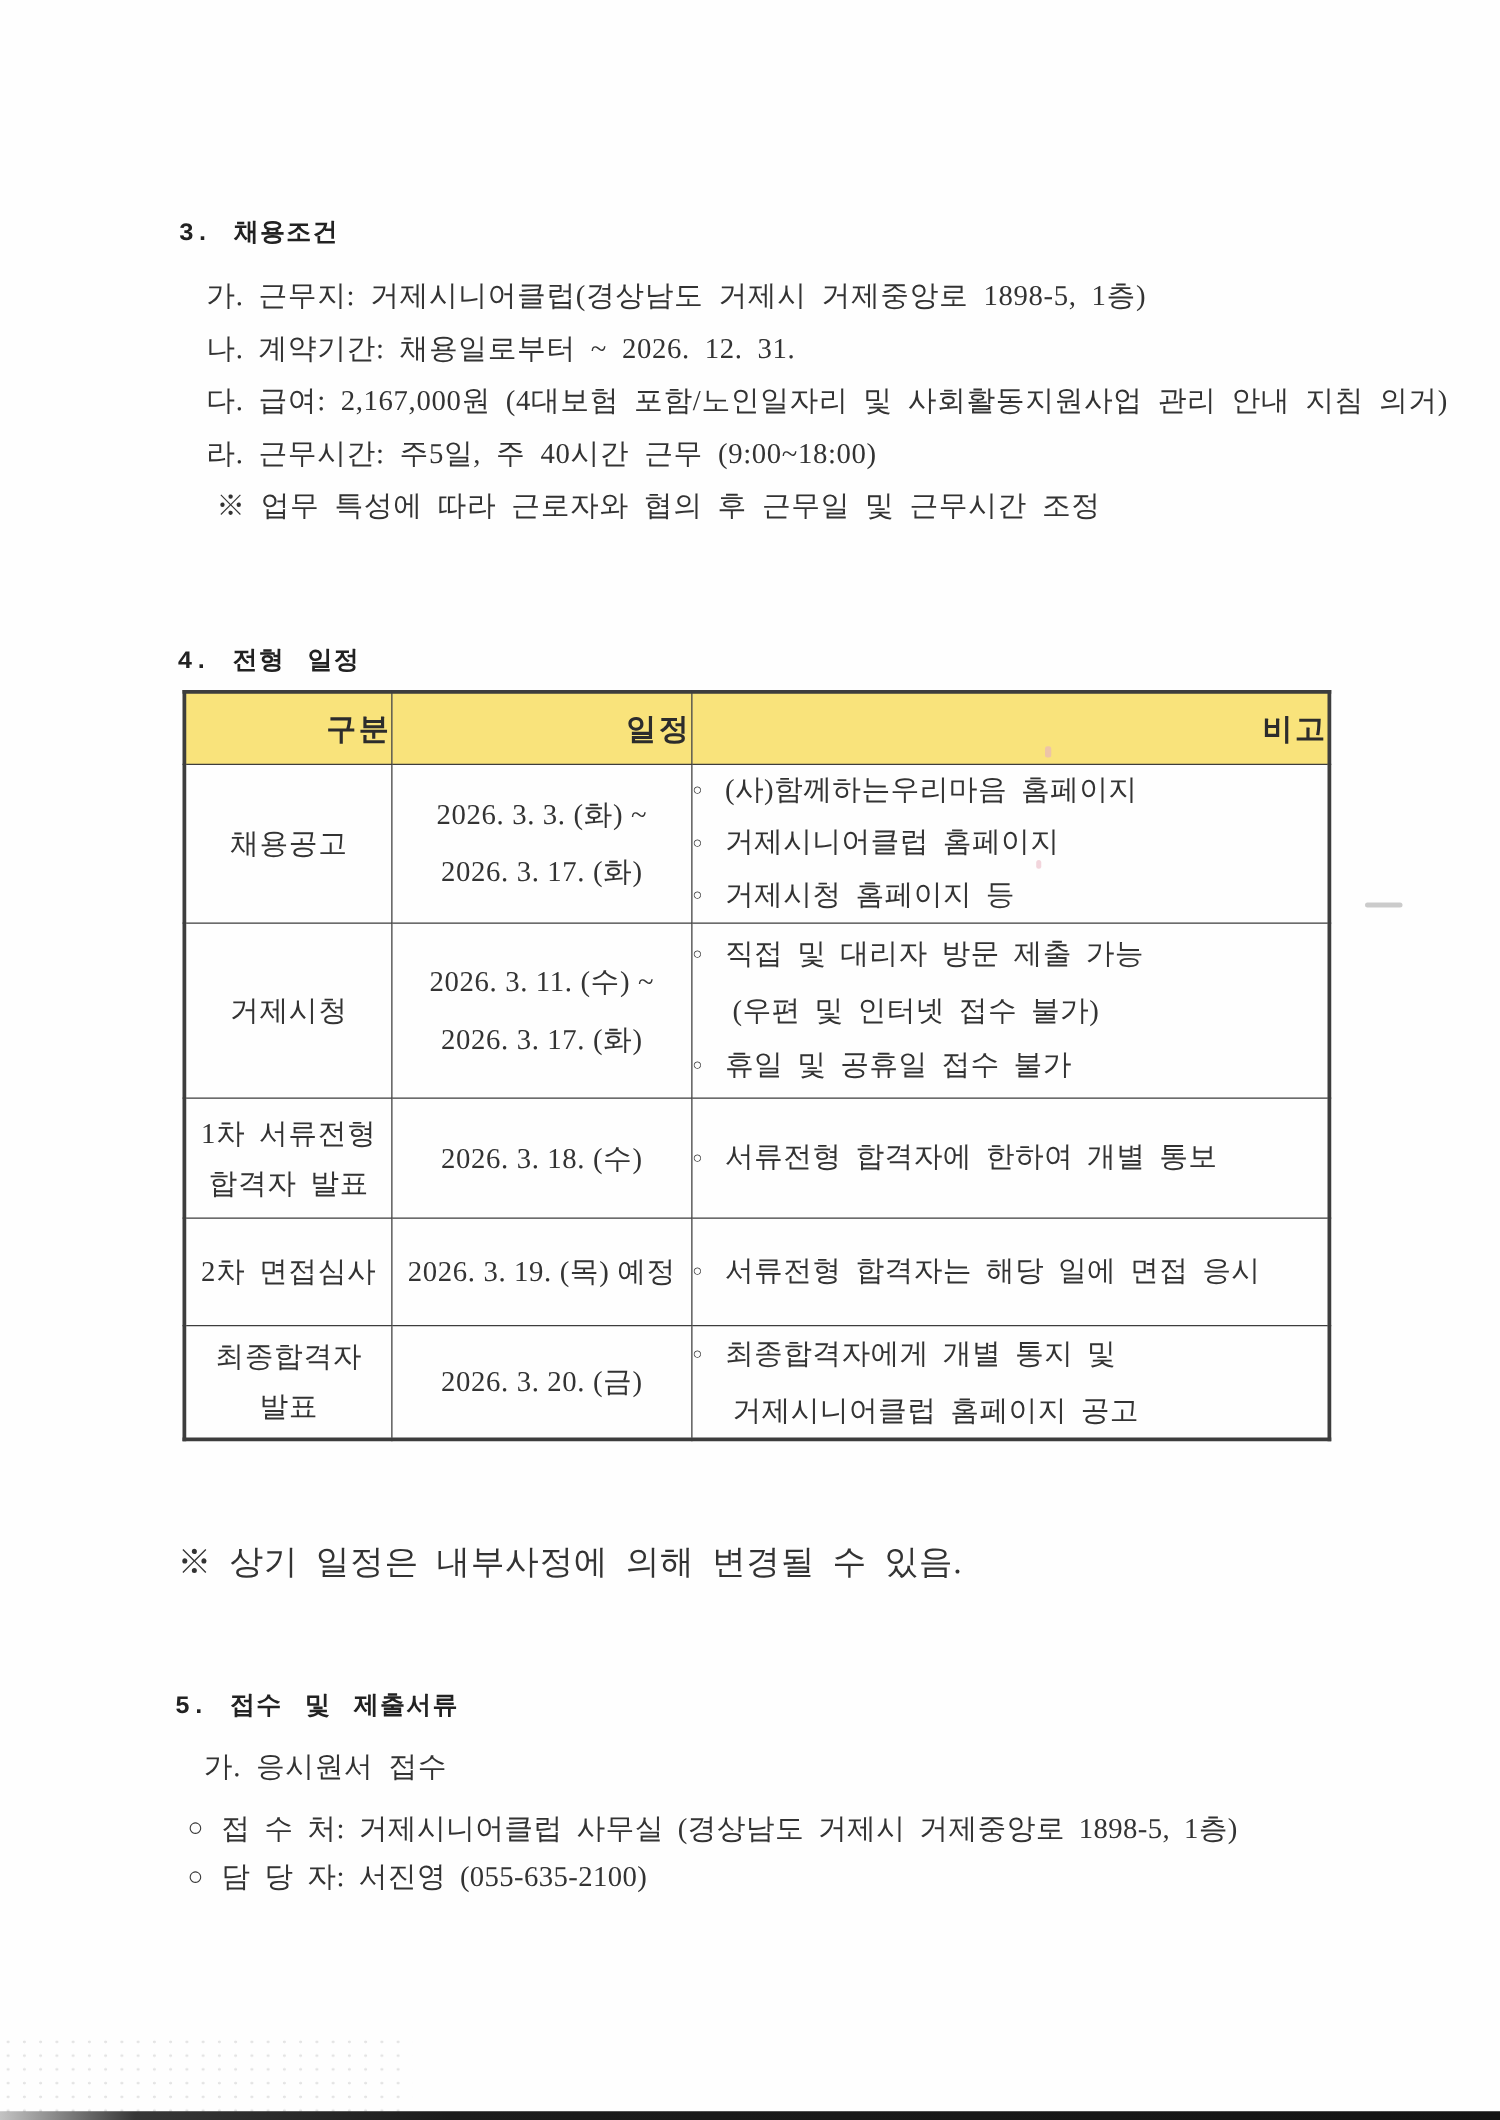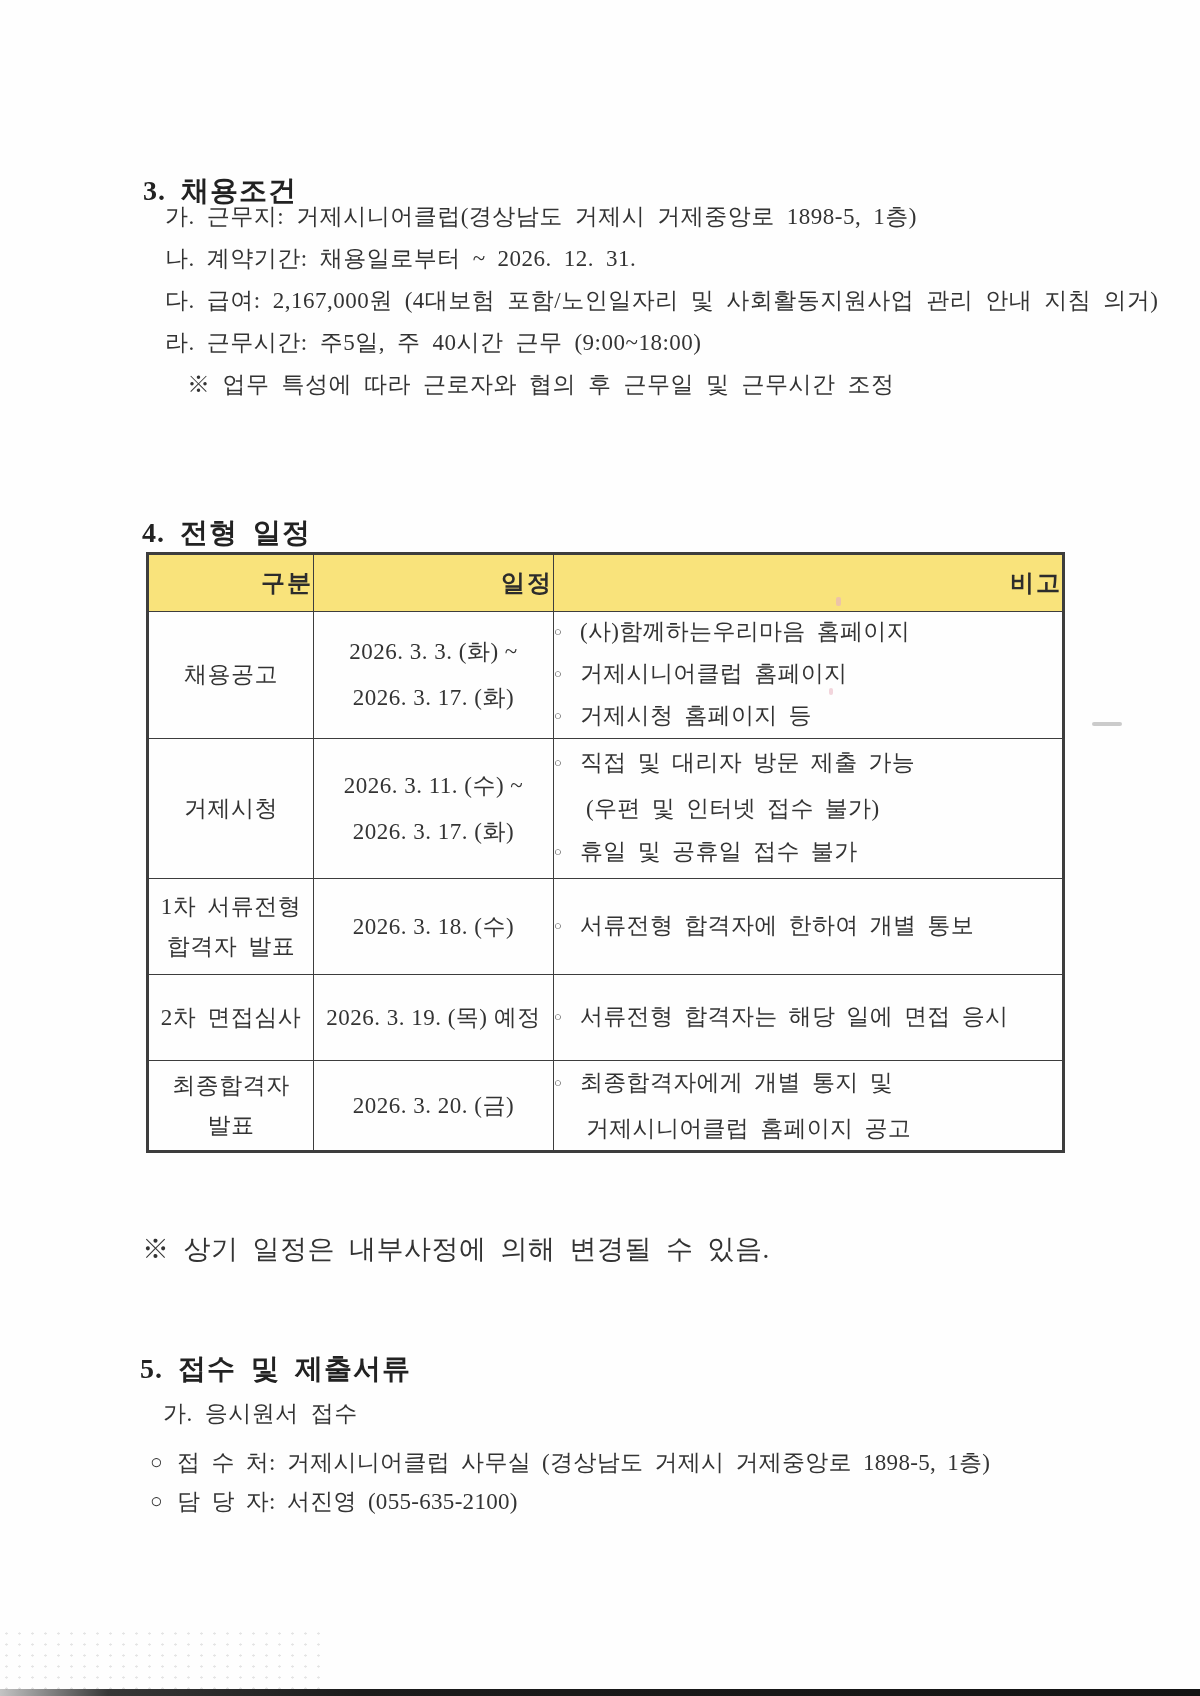--- a/index.html
+++ b/index.html
@@ -3,24 +3,24 @@
 <meta charset="utf-8">
 <style>
   html,body{margin:0;padding:0;background:#e8e8e8;}
   .page{
     position:relative;width:1200px;height:1696px;background:#fefefe;
     margin:0 auto;overflow:hidden;
     font-family:"Liberation Serif","DejaVu Serif",serif;
     color:#2f2f2f;
   }
   .abs{position:absolute;white-space:nowrap;}
-  .h1{font-size:28px;font-weight:bold;color:#222;letter-spacing:1px;word-spacing:0.25em;}
+  .h1{font-size:20px;font-weight:bold;color:#222;letter-spacing:1px;word-spacing:0.25em;font-family:Liberation Mono, monospace;}
   .bodyline{font-size:23px;line-height:42px;word-spacing:0.25em;letter-spacing:0.5px;color:#333;}
-  .s3-items{left:165px;top:196px;}
-  .note-indent{margin-left:22px;}
+  .s3-items{left:165px;top:216px;}
+  .note-indent{margin-left:8px;}
   .h3pos{left:143px;top:172px;}
   .h4pos{left:142px;top:514px;}
   .h5pos{left:140px;top:1350px;}
   .s5sub{left:163px;top:1398px;font-size:23px;word-spacing:0.25em;letter-spacing:0.5px;color:#333;}
   .s5-items{left:150px;top:1444px;font-size:23px;line-height:38.5px;word-spacing:0.22em;letter-spacing:0.3px;color:#333;}
   .circ{font-size:21px;margin-right:14px;position:relative;top:-1px;color:#3a3a3a;}
 
   table.sched{
     position:absolute;left:146px;top:552px;width:916px;
     border-collapse:collapse;table-layout:fixed;

